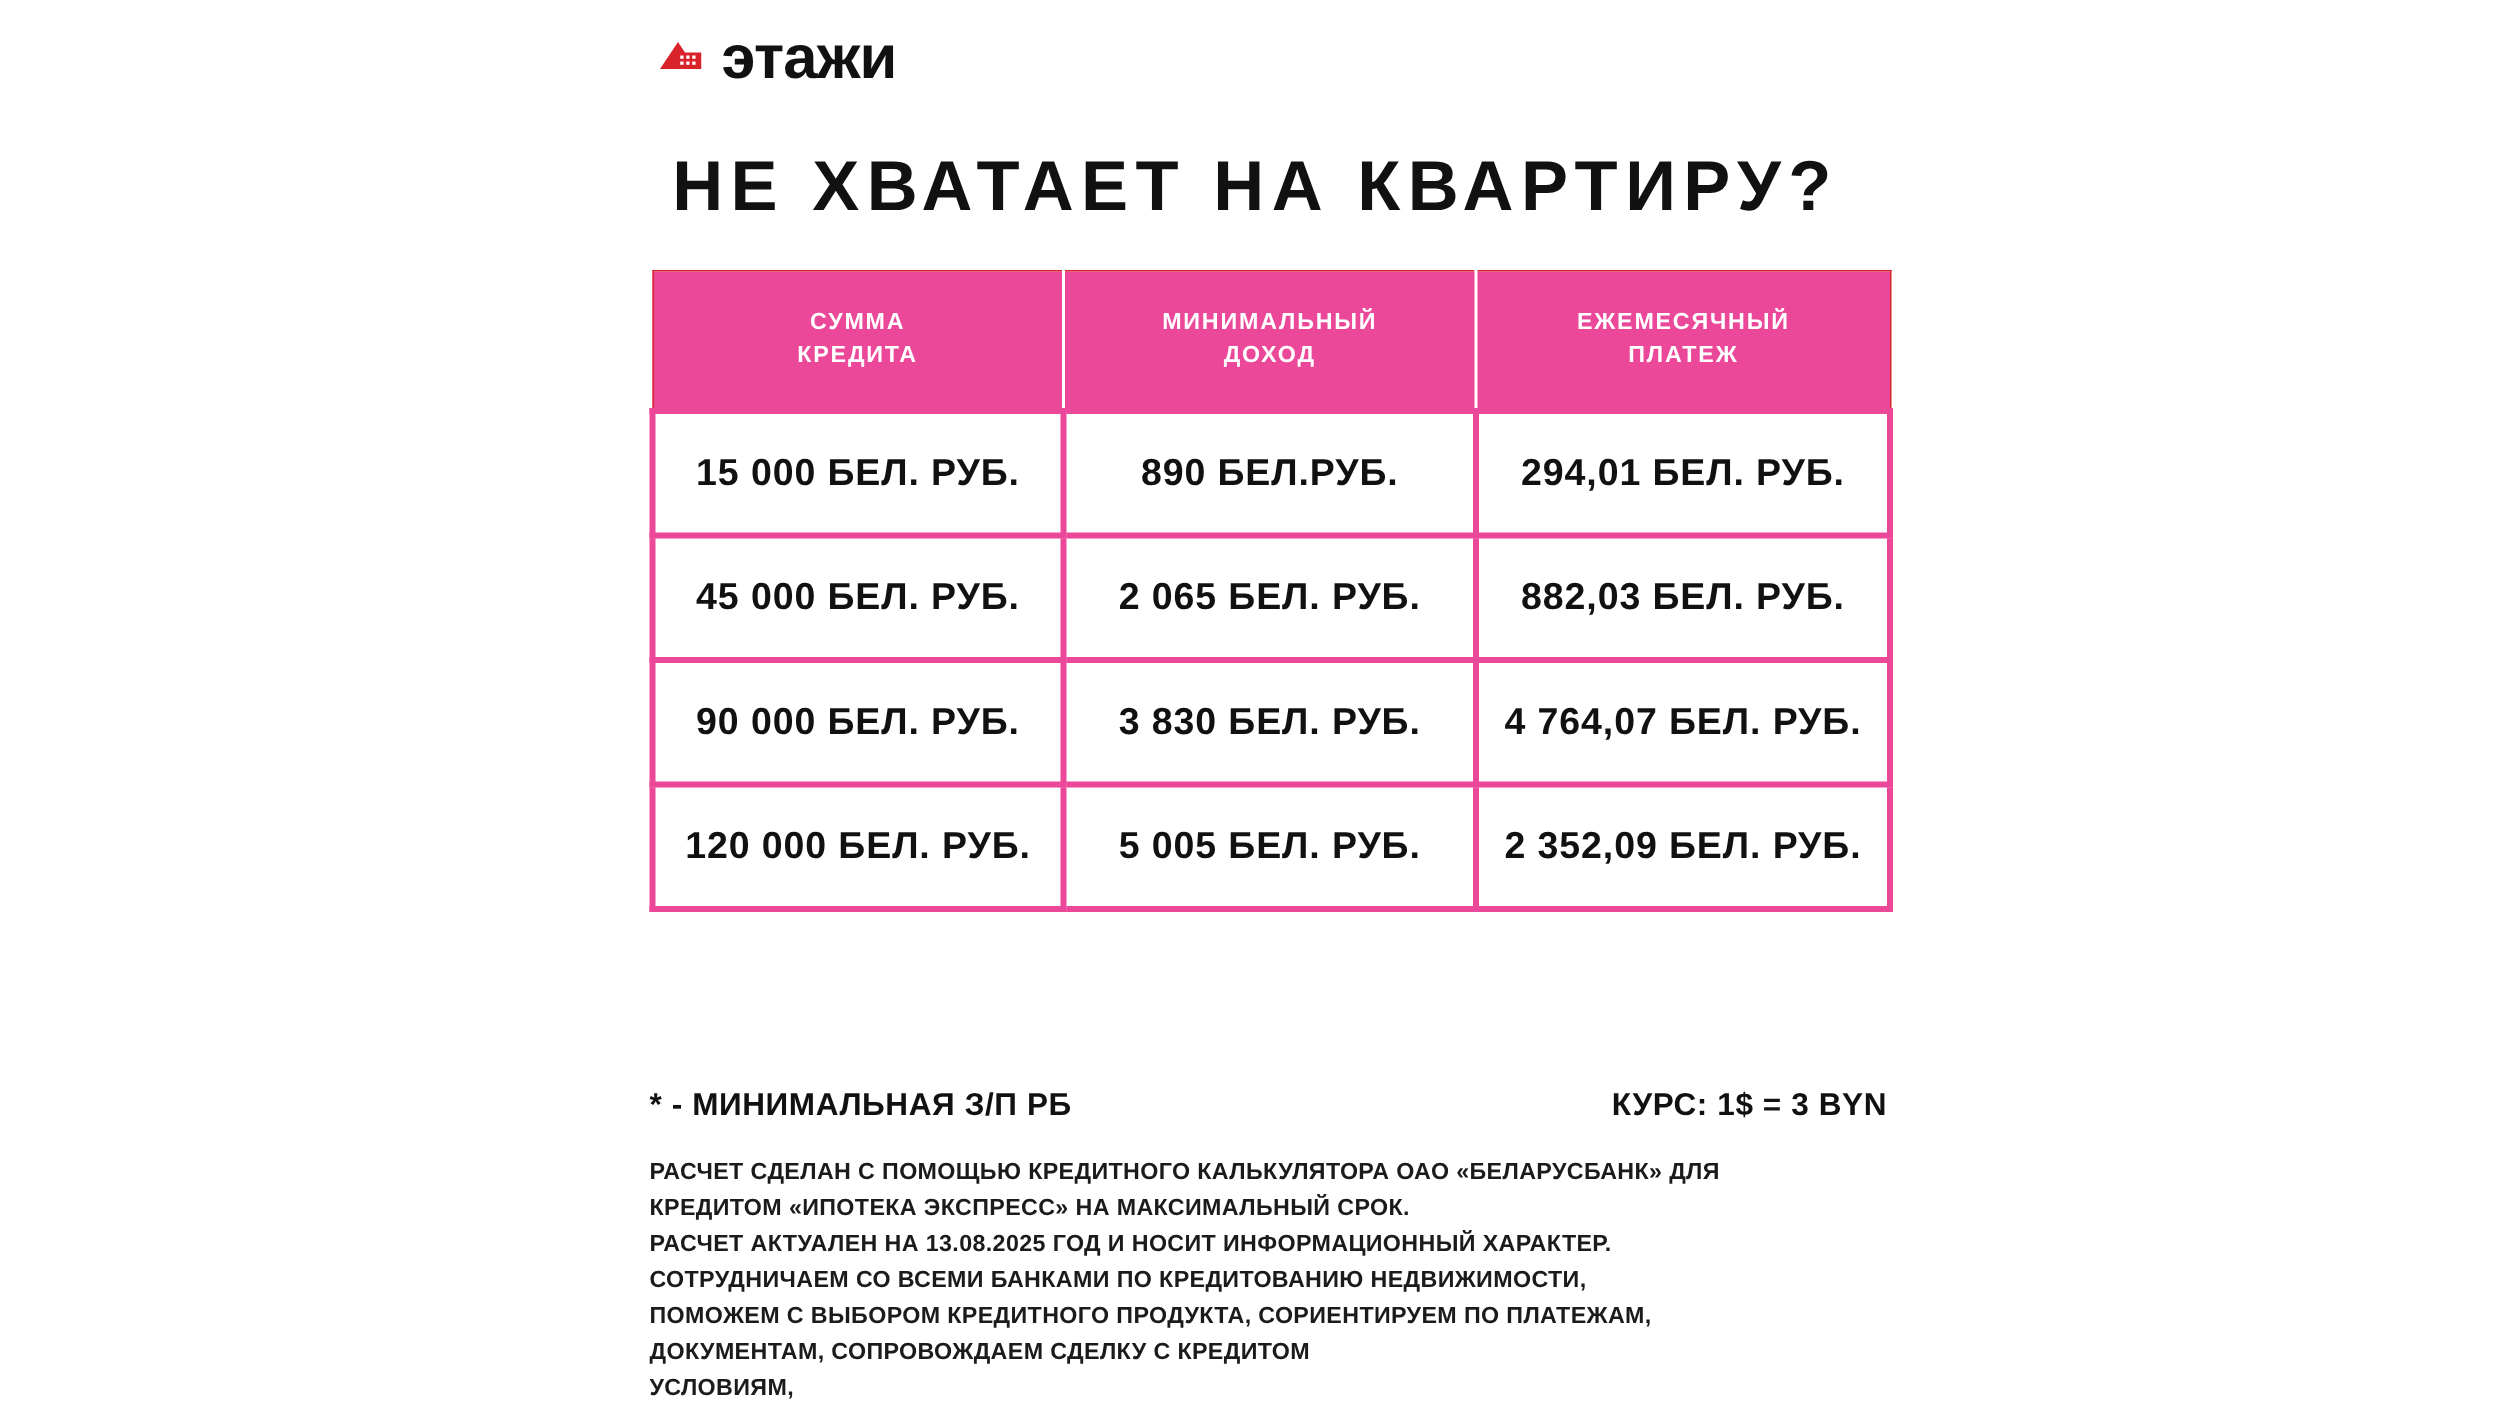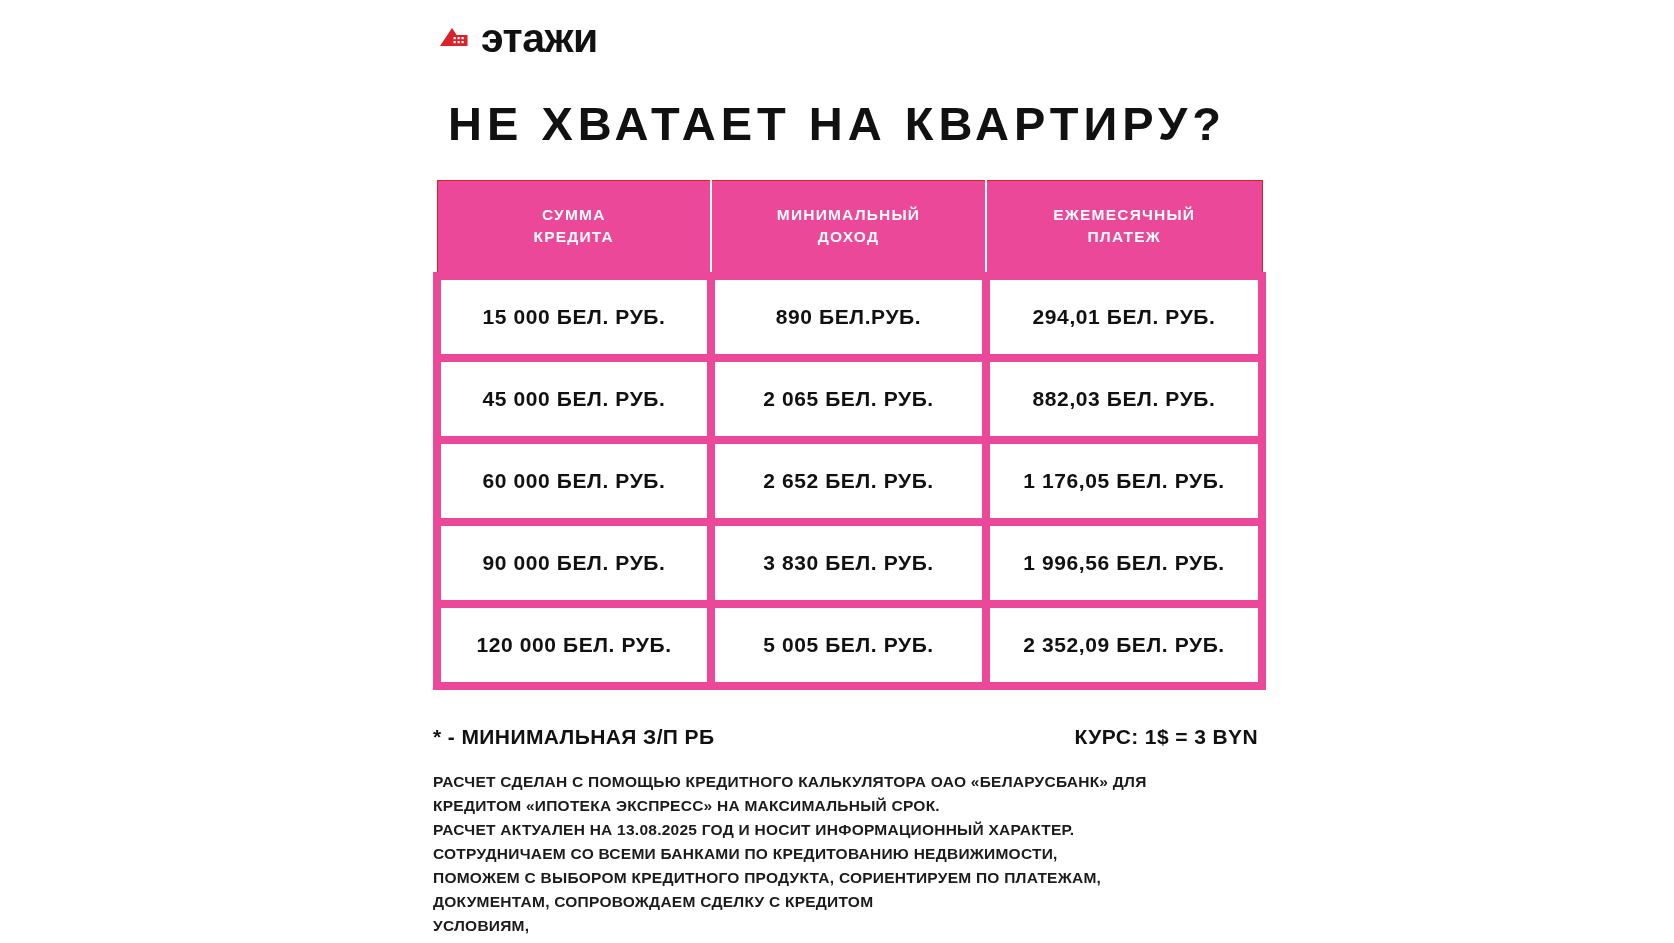--- a/index.html
+++ b/index.html
@@ -80,23 +80,23 @@
     line-height: 1.42;
     border: 1px solid #d9232a;
     text-transform: uppercase;
     vertical-align: middle;
   }
   table.credit-table th + th {
     border-left: 2px solid #ffffff;
     margin-top: 26px;
   }
   table.credit-table td {
-    border: 8px solid #ec4899;
+    border: 4px solid #ec4899;
     text-align: center;
-    font-size: 21px;
+    font-size: 25px;
     font-weight: bold;
     letter-spacing: 0.6px;
     padding: 25px 4px;
     color: #111111;
     height: 23px;
   }
   table.credit-table tr.head-row th:first-child { border-right: none; }
   table.credit-table col.c1 { width: 274px; }
   table.credit-table col.c2 { width: 275px; }
   table.credit-table col.c3 { width: 276px; }
@@ -180,28 +180,23 @@
           <td>15 000 БЕЛ. РУБ.</td>
           <td>890 БЕЛ.РУБ.</td>
           <td>294,01 БЕЛ. РУБ.</td>
         </tr>
         <tr>
           <td>45 000 БЕЛ. РУБ.</td>
           <td>2 065 БЕЛ. РУБ.</td>
           <td>882,03 БЕЛ. РУБ.</td>
         </tr>
         <tr>
-          <td>60 000 БЕЛ. РУБ.</td>
-          <td>2 652 БЕЛ. РУБ.</td>
-          <td>1 176,05 БЕЛ. РУБ.</td>
-        </tr>
-        <tr>
           <td>90 000 БЕЛ. РУБ.</td>
           <td>3 830 БЕЛ. РУБ.</td>
-          <td>1 996,56 БЕЛ. РУБ.</td>
+          <td>4 764,07 БЕЛ. РУБ.</td>
         </tr>
         <tr>
           <td>120 000 БЕЛ. РУБ.</td>
           <td>5 005 БЕЛ. РУБ.</td>
           <td>2 352,09 БЕЛ. РУБ.</td>
         </tr>
       </tbody>
     </table>
   </div>
 

